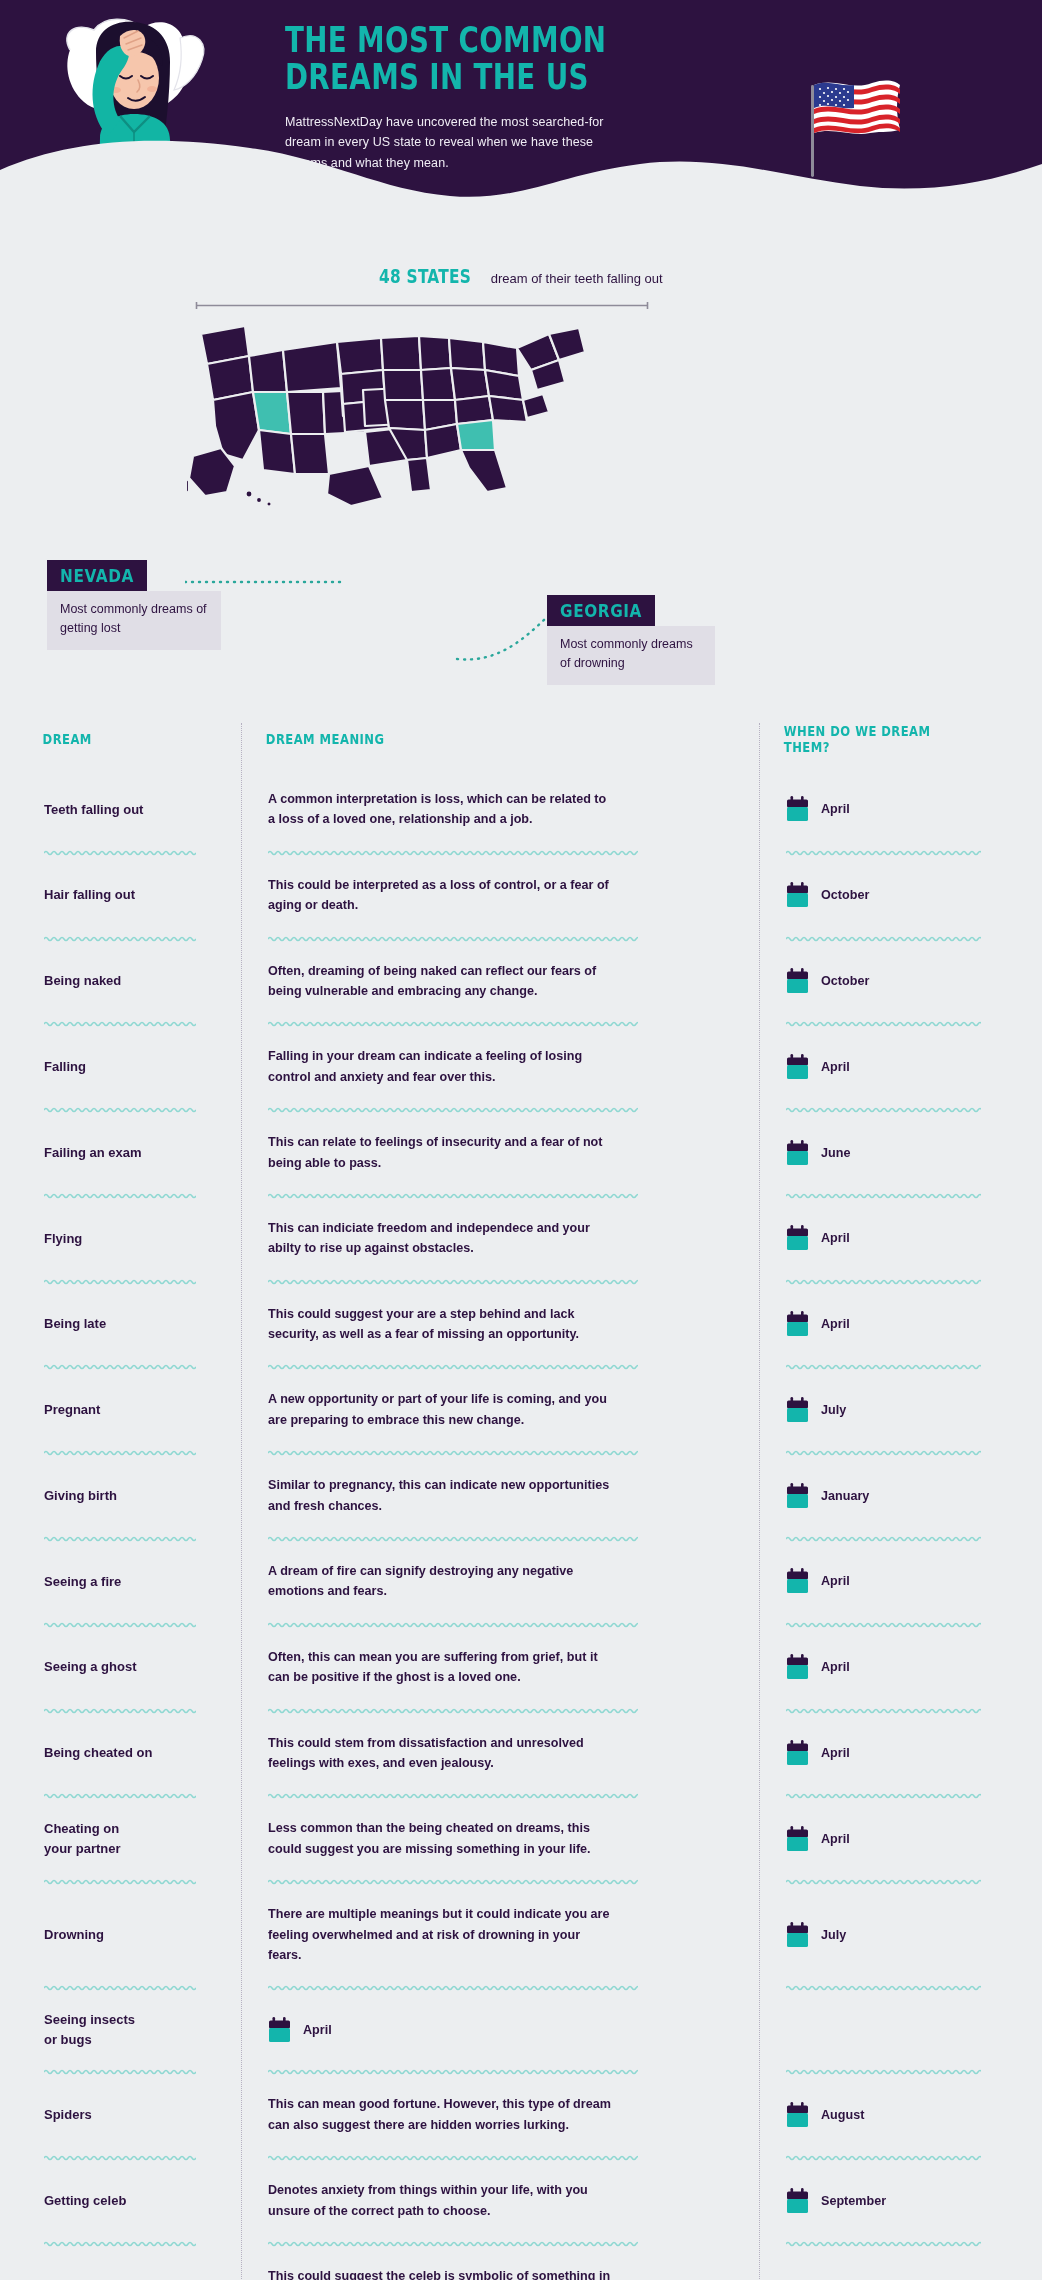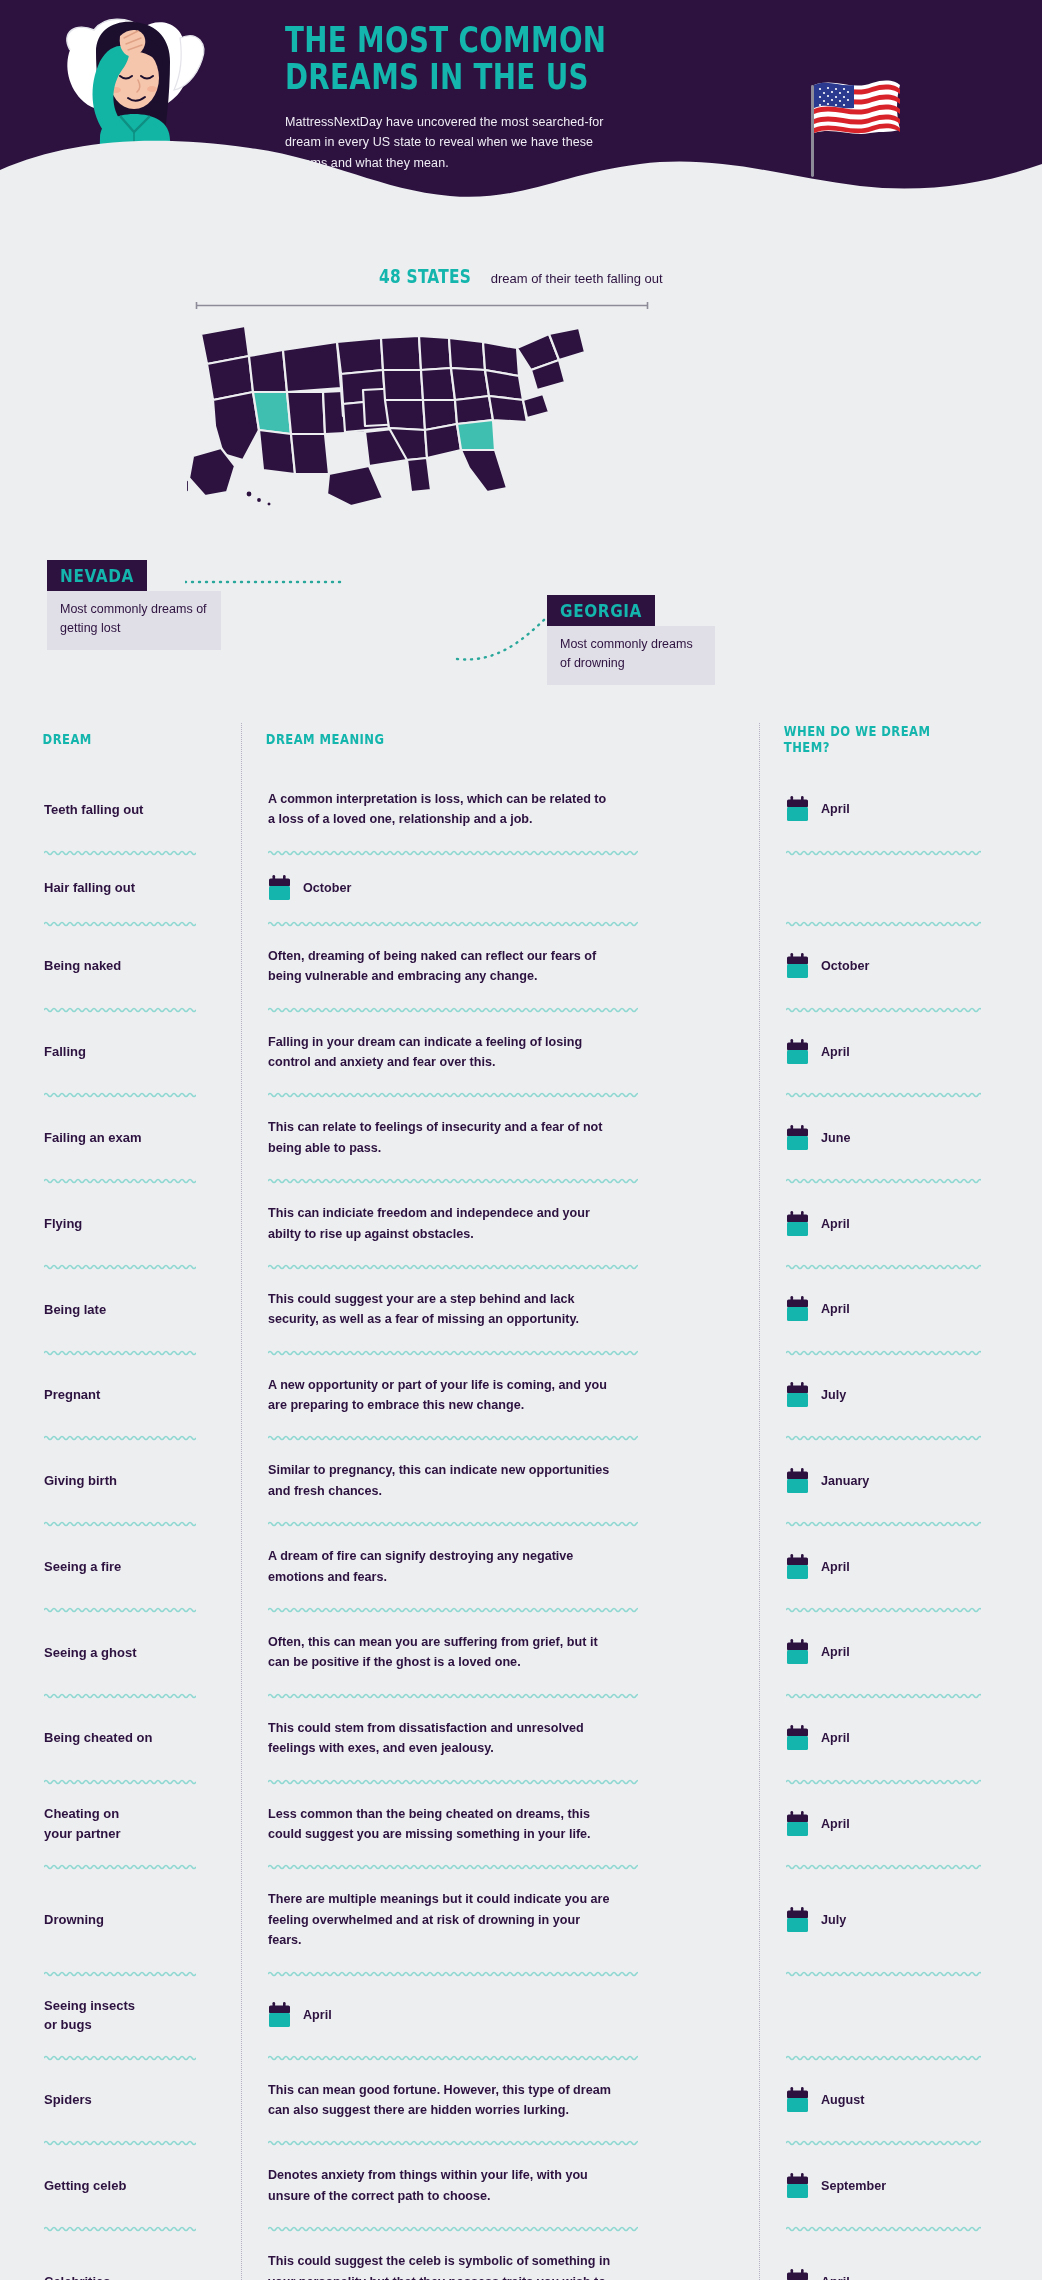--- a/index.html
+++ b/index.html
@@ -469,20 +469,23 @@
             <div class="seg seg-3">
               <svg class="squiggle sq-c" viewBox="0 0 195 9" preserveAspectRatio="none">
                 <path d="M0 5 q2 -3.2 4 0 q2 3.2 4 0 q2 -3.2 4 0 q2 3.2 4 0 q2 -3.2 4 0 q2 3.2 4 0 q2 -3.2 4 0 q2 3.2 4 0 q2 -3.2 4 0 q2 3.2 4 0 q2 -3.2 4 0 q2 3.2 4 0 q2 -3.2 4 0 q2 3.2 4 0 q2 -3.2 4 0 q2 3.2 4 0 q2 -3.2 4 0 q2 3.2 4 0 q2 -3.2 4 0 q2 3.2 4 0 q2 -3.2 4 0 q2 3.2 4 0 q2 -3.2 4 0 q2 3.2 4 0 q2 -3.2 4 0 q2 3.2 4 0 q2 -3.2 4 0 q2 3.2 4 0 q2 -3.2 4 0 q2 3.2 4 0 q2 -3.2 4 0 q2 3.2 4 0 q2 -3.2 4 0 q2 3.2 4 0 q2 -3.2 4 0 q2 3.2 4 0 q2 -3.2 4 0 q2 3.2 4 0 q2 -3.2 4 0 q2 3.2 4 0 q2 -3.2 4 0 q2 3.2 4 0 q2 -3.2 4 0 q2 3.2 4 0 q2 -3.2 4 0 q2 3.2 4 0 q2 -3.2 4 0 q2 3.2 4 0 q2 -3.2 4 0 q2 3.2 4 0" fill="none" stroke="#8fd8d2" stroke-width="1.5"></path>
               </svg>
             </div>
           </div>
           <div class="trow row-body">
             <div class="c c-dream">
               <div class="dream-name">Hair falling out</div>
             </div>
+            <div class="c c-meaning">
+              <div class="meaning-text">This could be interpreted as a loss of control, or a fear of aging or death.</div>
+            </div>
             <div class="c c-when">
               <div class="when-cell">
                 <svg viewBox="0 0 23 26" class="cal">
                   <rect x="4.5" y="0" width="2.6" height="6" rx="1.3" fill="#2d1240"></rect>
                   <rect x="15" y="0" width="2.6" height="6" rx="1.3" fill="#2d1240"></rect>
                   <rect x="1" y="3.5" width="21" height="8" rx="1.6" fill="#2d1240"></rect>
                   <rect x="1" y="11" width="21" height="14" rx="1.6" fill="#13b5ac"></rect>
                 </svg>
                 <span class="month">October</span>
               </div>

